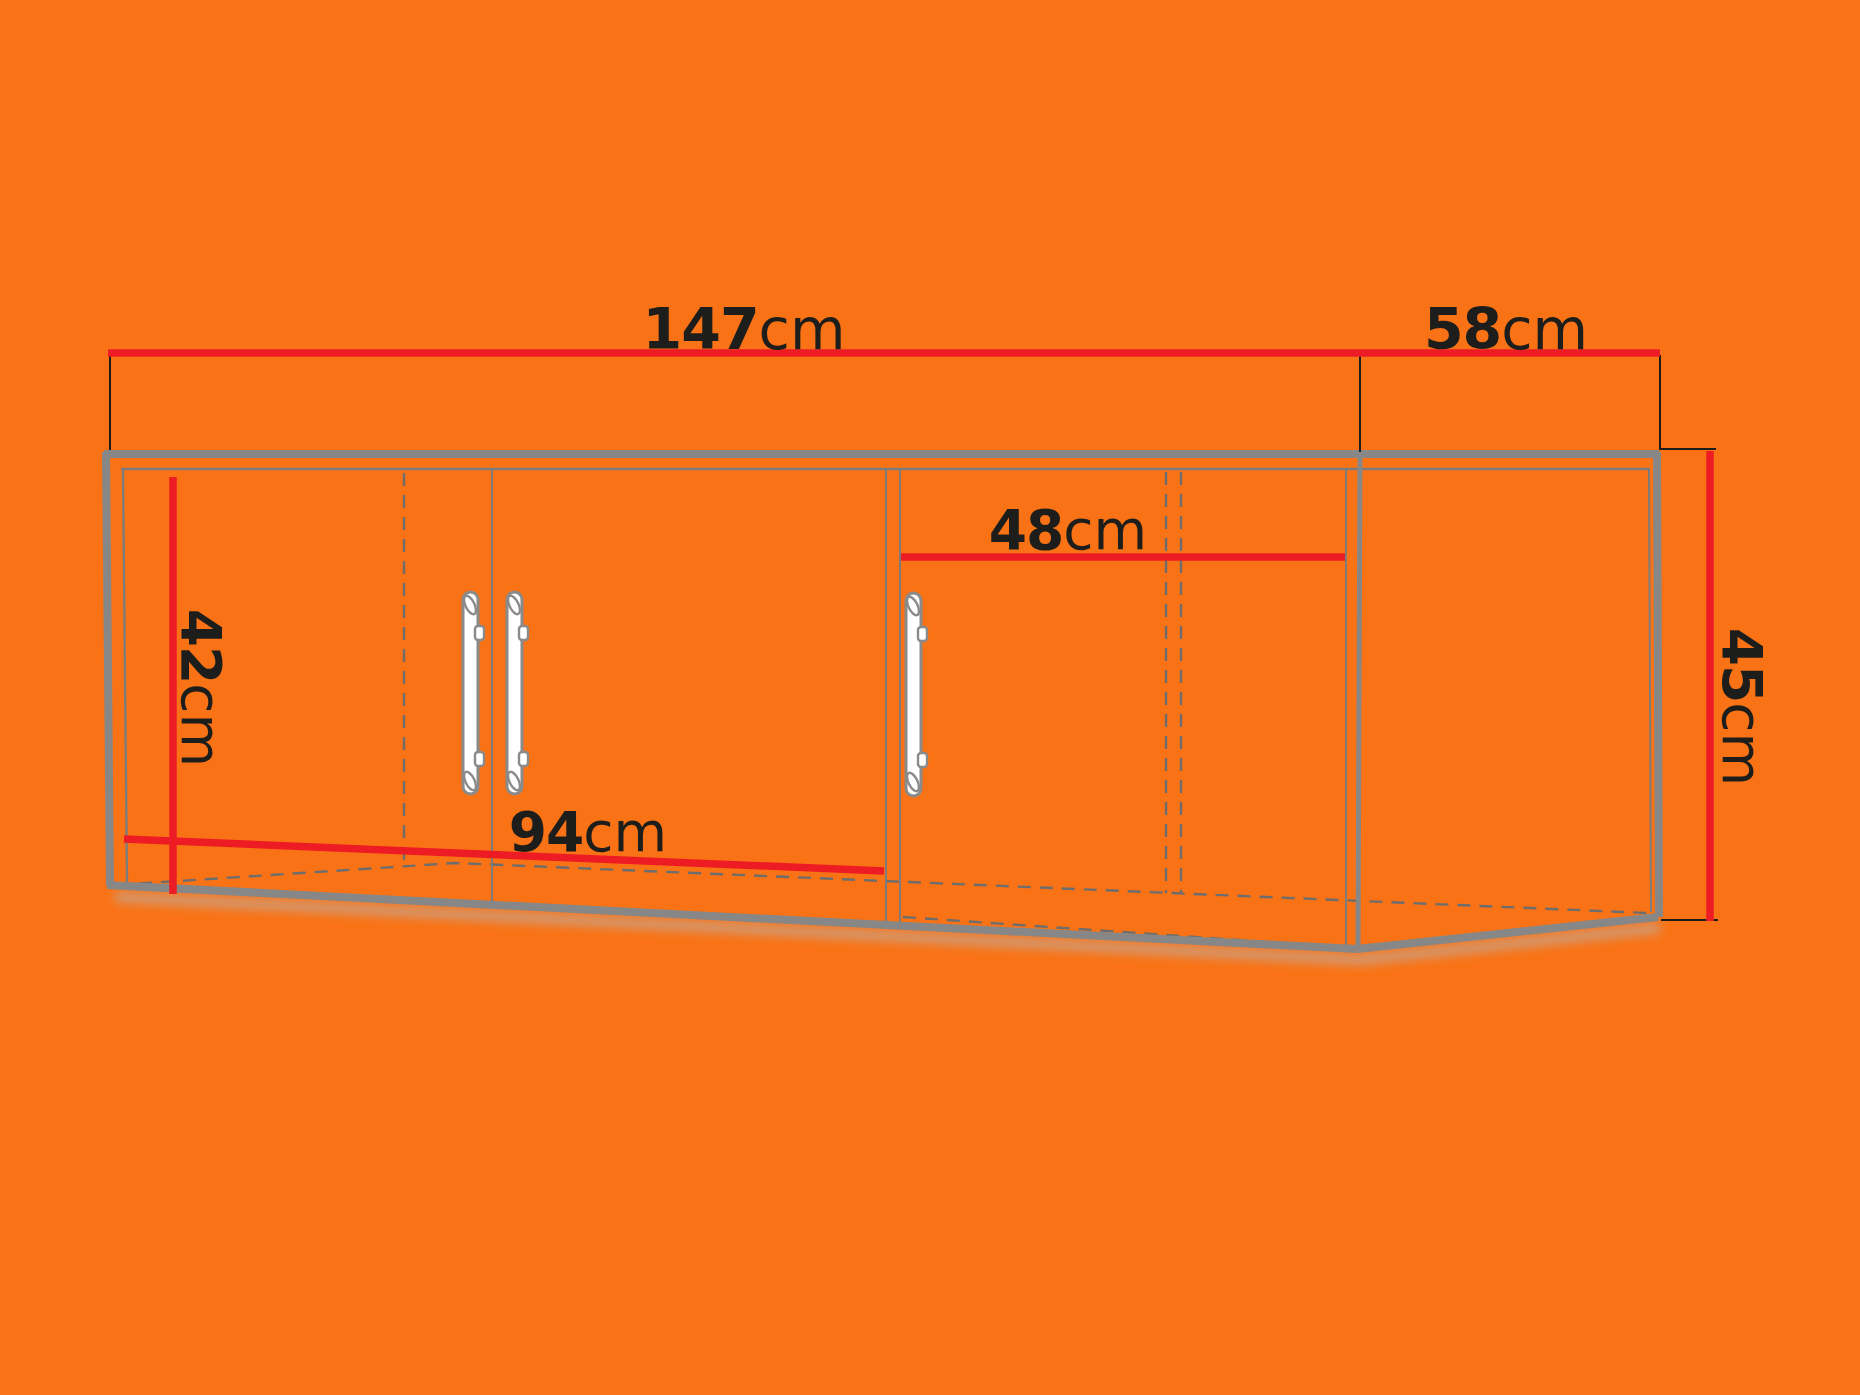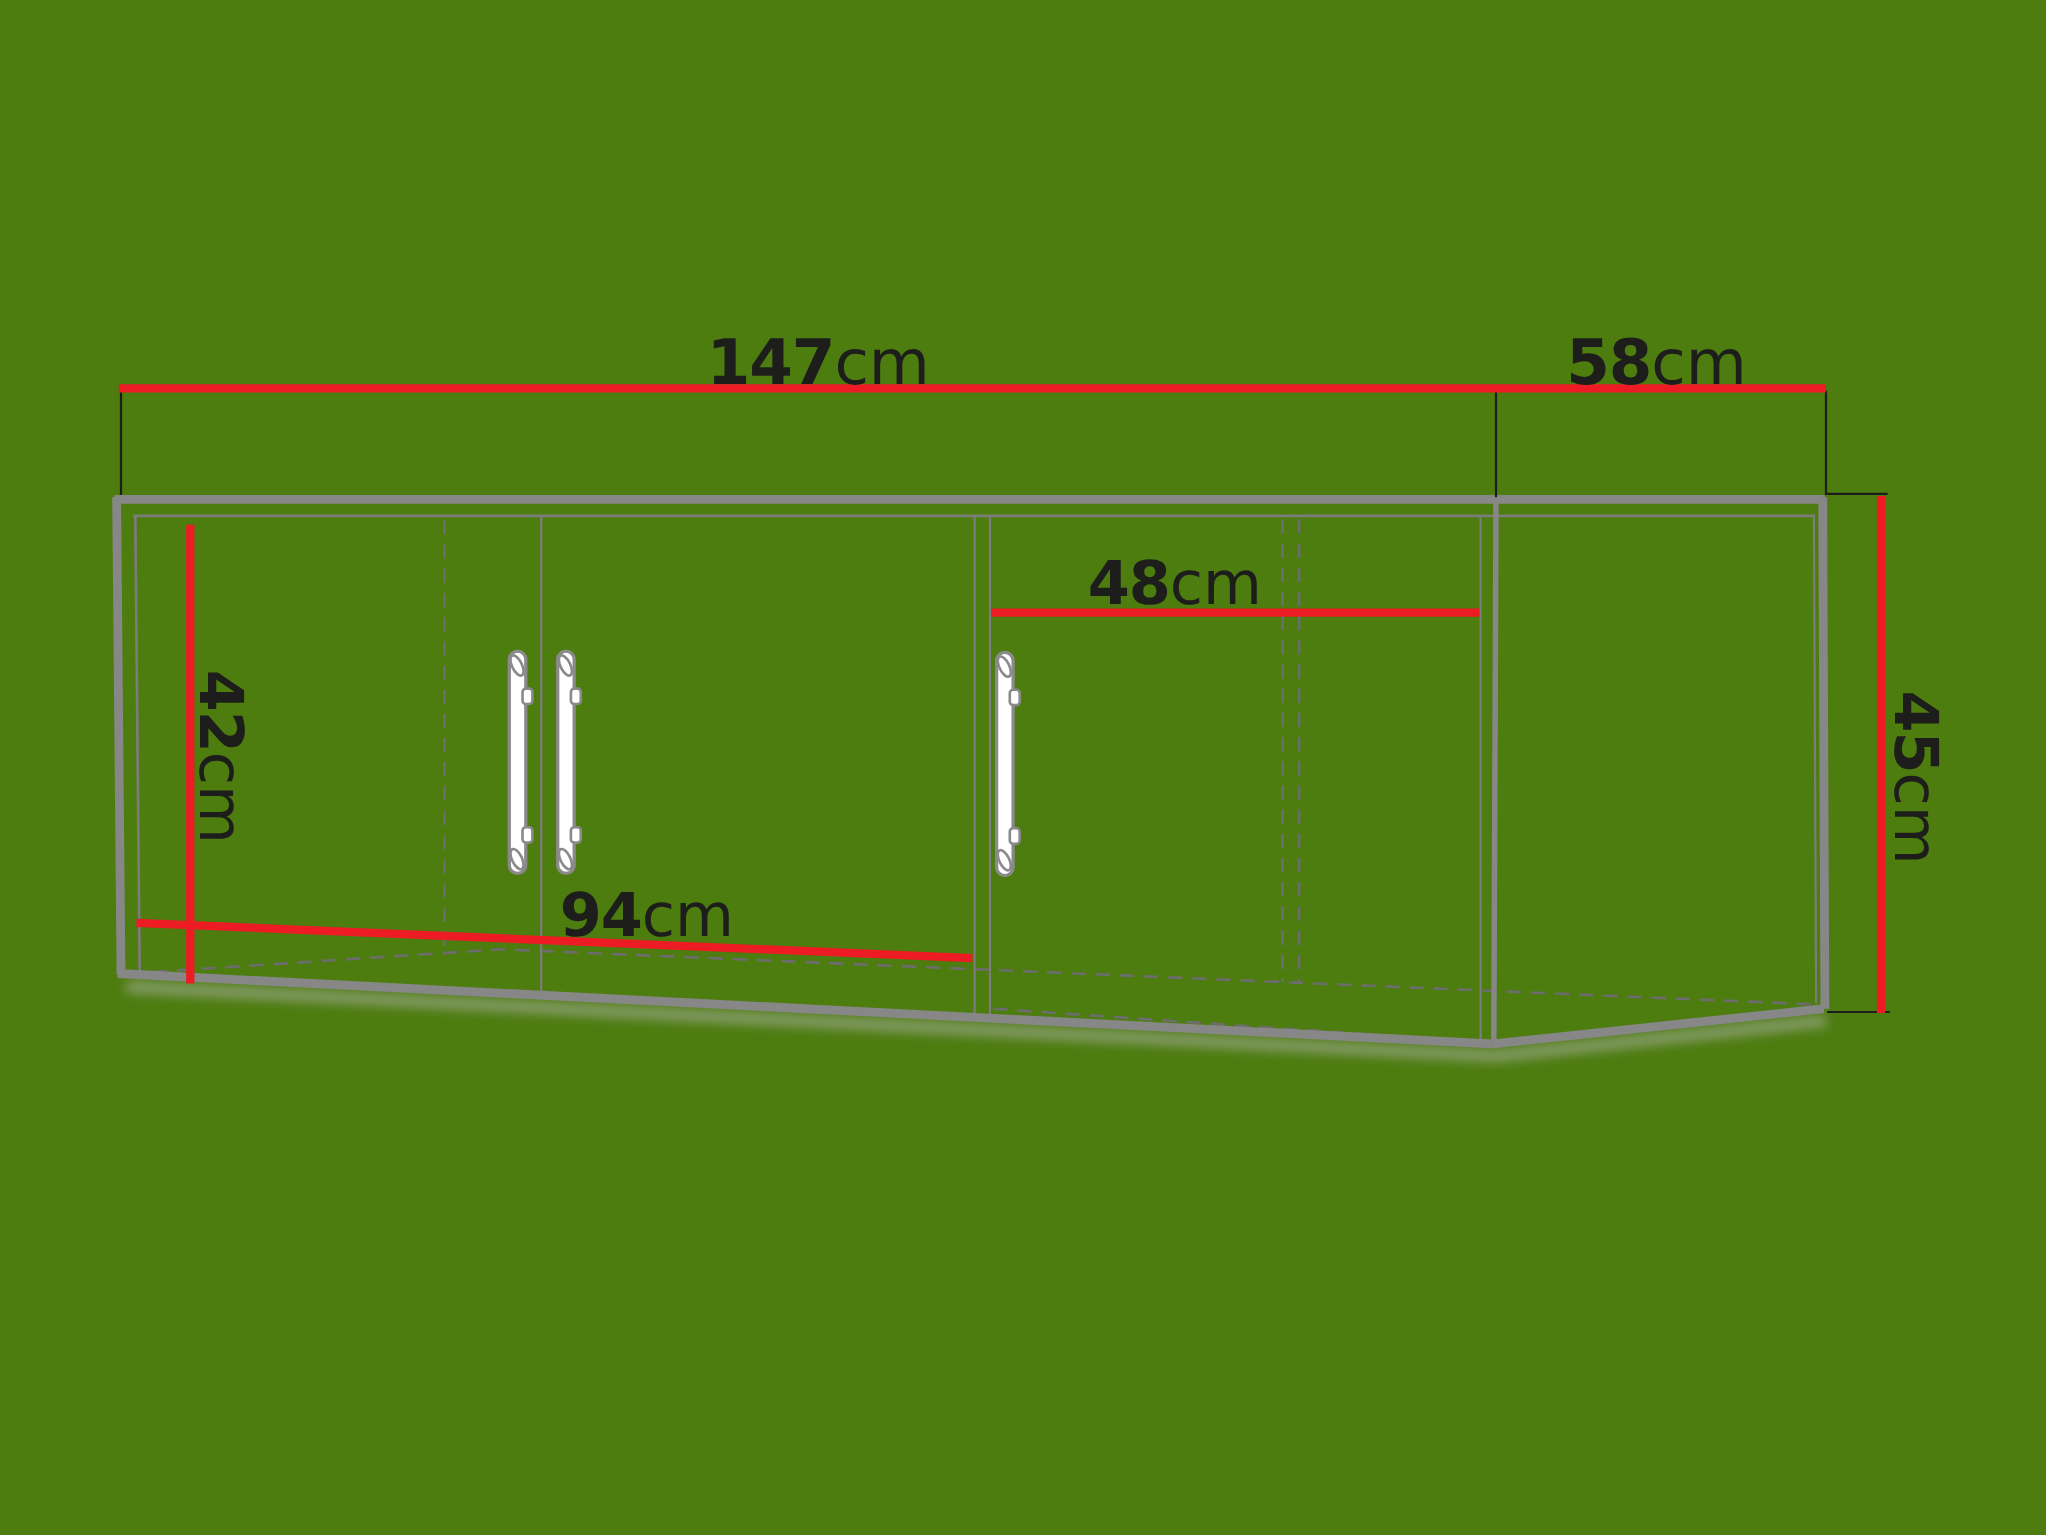--- a/index.html
+++ b/index.html
@@ -8,21 +8,21 @@
     background: #ffffff;
     width: 1860px;
     height: 1395px;
     overflow: hidden;
     font-family: "DejaVu Sans", "Liberation Sans", sans-serif;
   }
   #stage {
     position: relative;
     width: 1860px;
     height: 1395px;
-    background: #4d7c0f;
+    background: #f97316;
   }
   svg { display: block; }
 
   
   .red-dim     { stroke: var(--dimension-red, #ed1c24); stroke-width: 7.5px; fill: none; }
   .ext-line    { stroke: var(--text-black, #1d1d1b); stroke-width: 2px; fill: none; }
   .edge-thick  { stroke: var(--edge-gray, #878787); stroke-width: 8px; fill: none; stroke-linecap: butt; }
   .edge-corner { stroke: var(--edge-gray, #878787); stroke-width: 5px; fill: none; }
   .thin-line   { stroke: var(--line-gray, #7c7c7c); stroke-width: 2.4px; fill: none; }
   .gap-line    { stroke: var(--line-gray, #7c7c7c); stroke-width: 2px; fill: none; }

